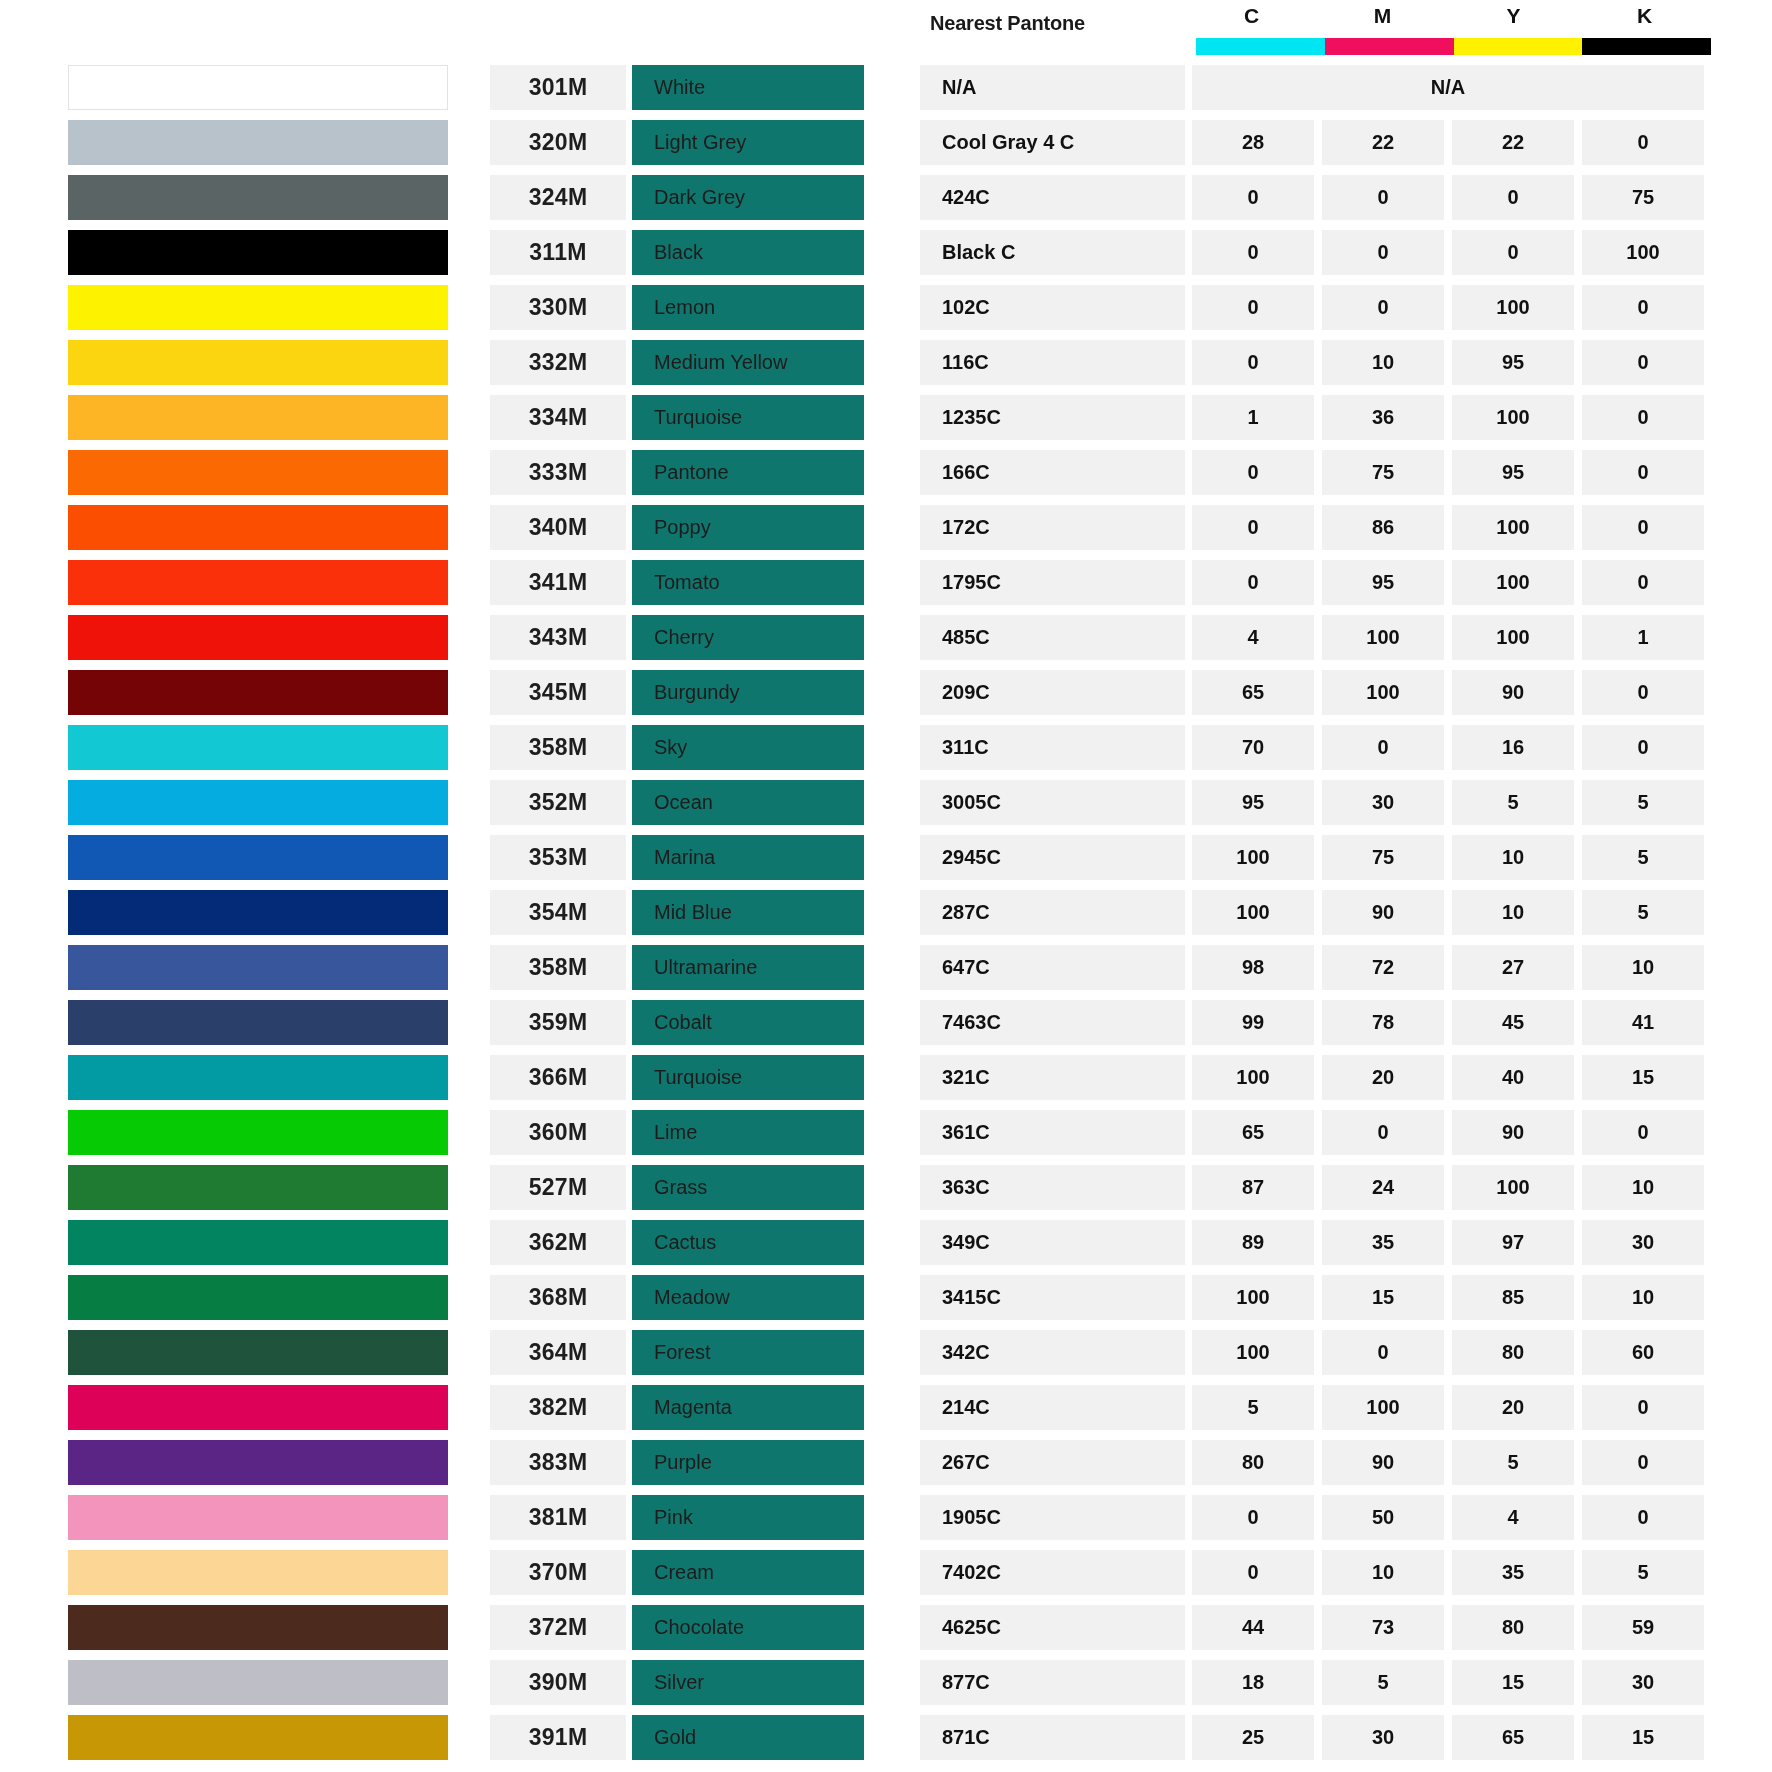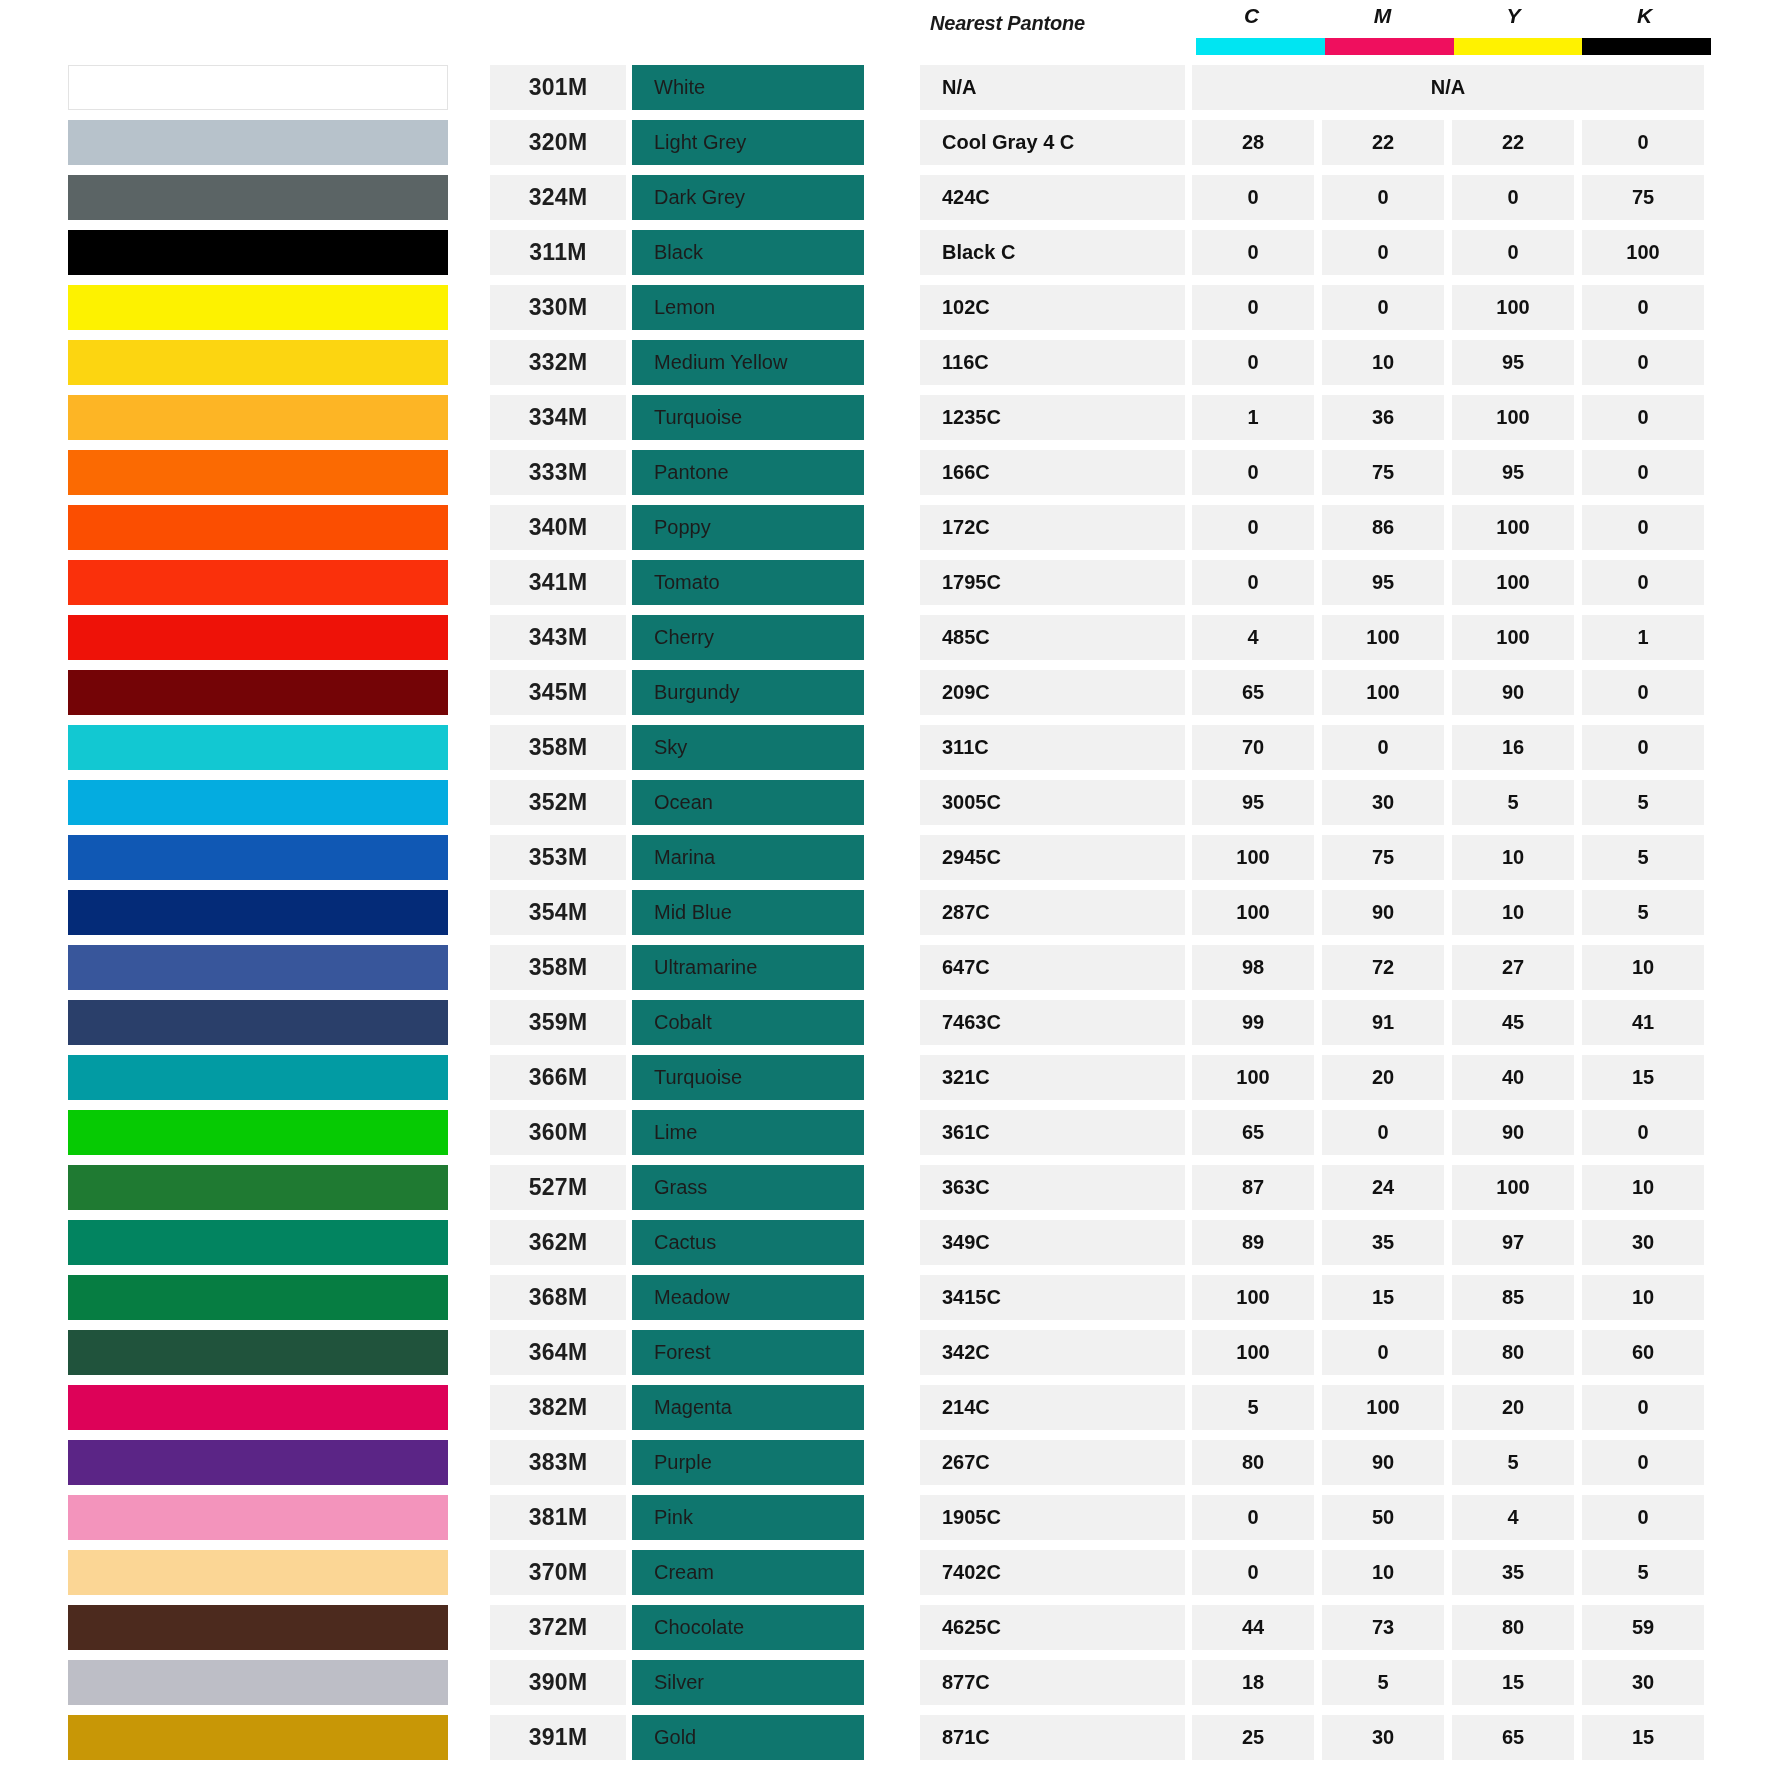--- a/index.html
+++ b/index.html
@@ -15,21 +15,21 @@
     position:relative;
     width:1772px;height:1772px;
     box-sizing:border-box;
     padding:0;
   }
 
   
   .header-row{
     position:absolute;
     left:0;top:0;
-    width:1620px;height:62px;font-style:italic;
+    width:1620px;height:62px;
   }
   .hdr-pantone{
     position:absolute;
     left:930px;top:12px;
     width:200px;
     font-size:20px;
     font-weight:bold;
     color:#1a1a1a;
     text-align:left;
     letter-spacing:-0.2px;
@@ -367,21 +367,21 @@
         <div class="cmyk-cell cmyk-k">10</div>
       </div>
       <div class="row">
         <div class="swatch-cell">
           <div class="swatch" style="background: rgb(42, 63, 106);"></div>
         </div>
         <div class="code-cell">359M</div>
         <div class="name-cell">Cobalt</div>
         <div class="pantone-cell">7463C</div>
         <div class="cmyk-cell cmyk-c">99</div>
-        <div class="cmyk-cell cmyk-m">91</div>
+        <div class="cmyk-cell cmyk-m">78</div>
         <div class="cmyk-cell cmyk-y">45</div>
         <div class="cmyk-cell cmyk-k">41</div>
       </div>
       <div class="row">
         <div class="swatch-cell">
           <div class="swatch" style="background: rgb(2, 155, 163);"></div>
         </div>
         <div class="code-cell">366M</div>
         <div class="name-cell">Turquoise</div>
         <div class="pantone-cell">321C</div>

